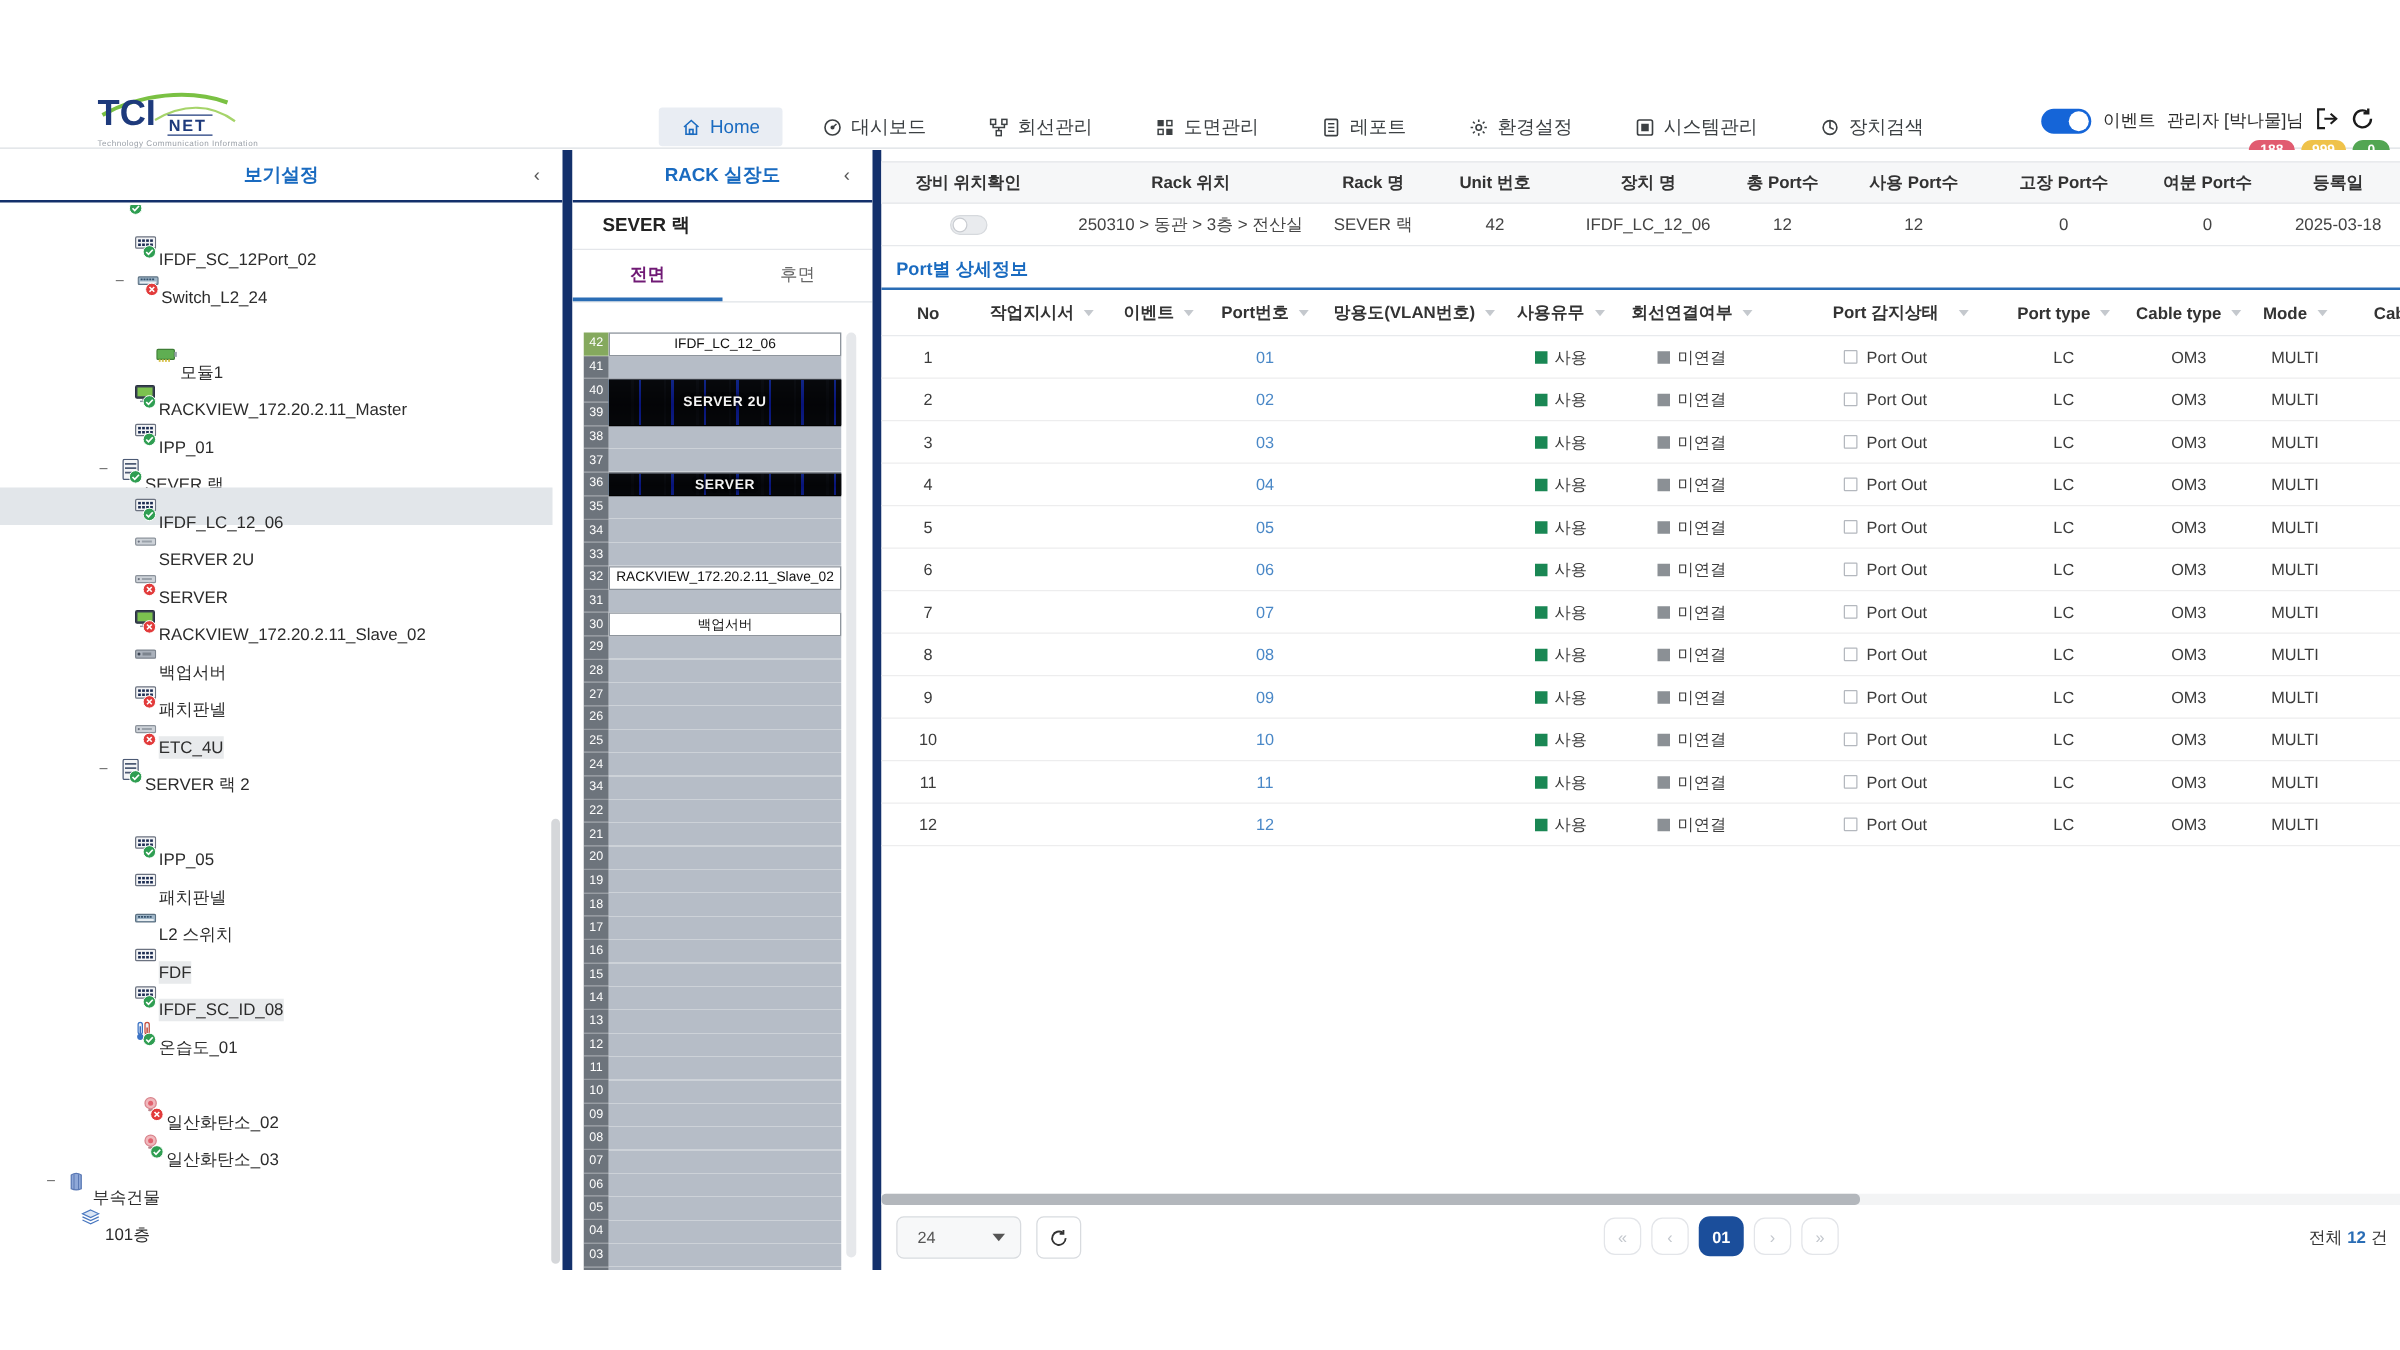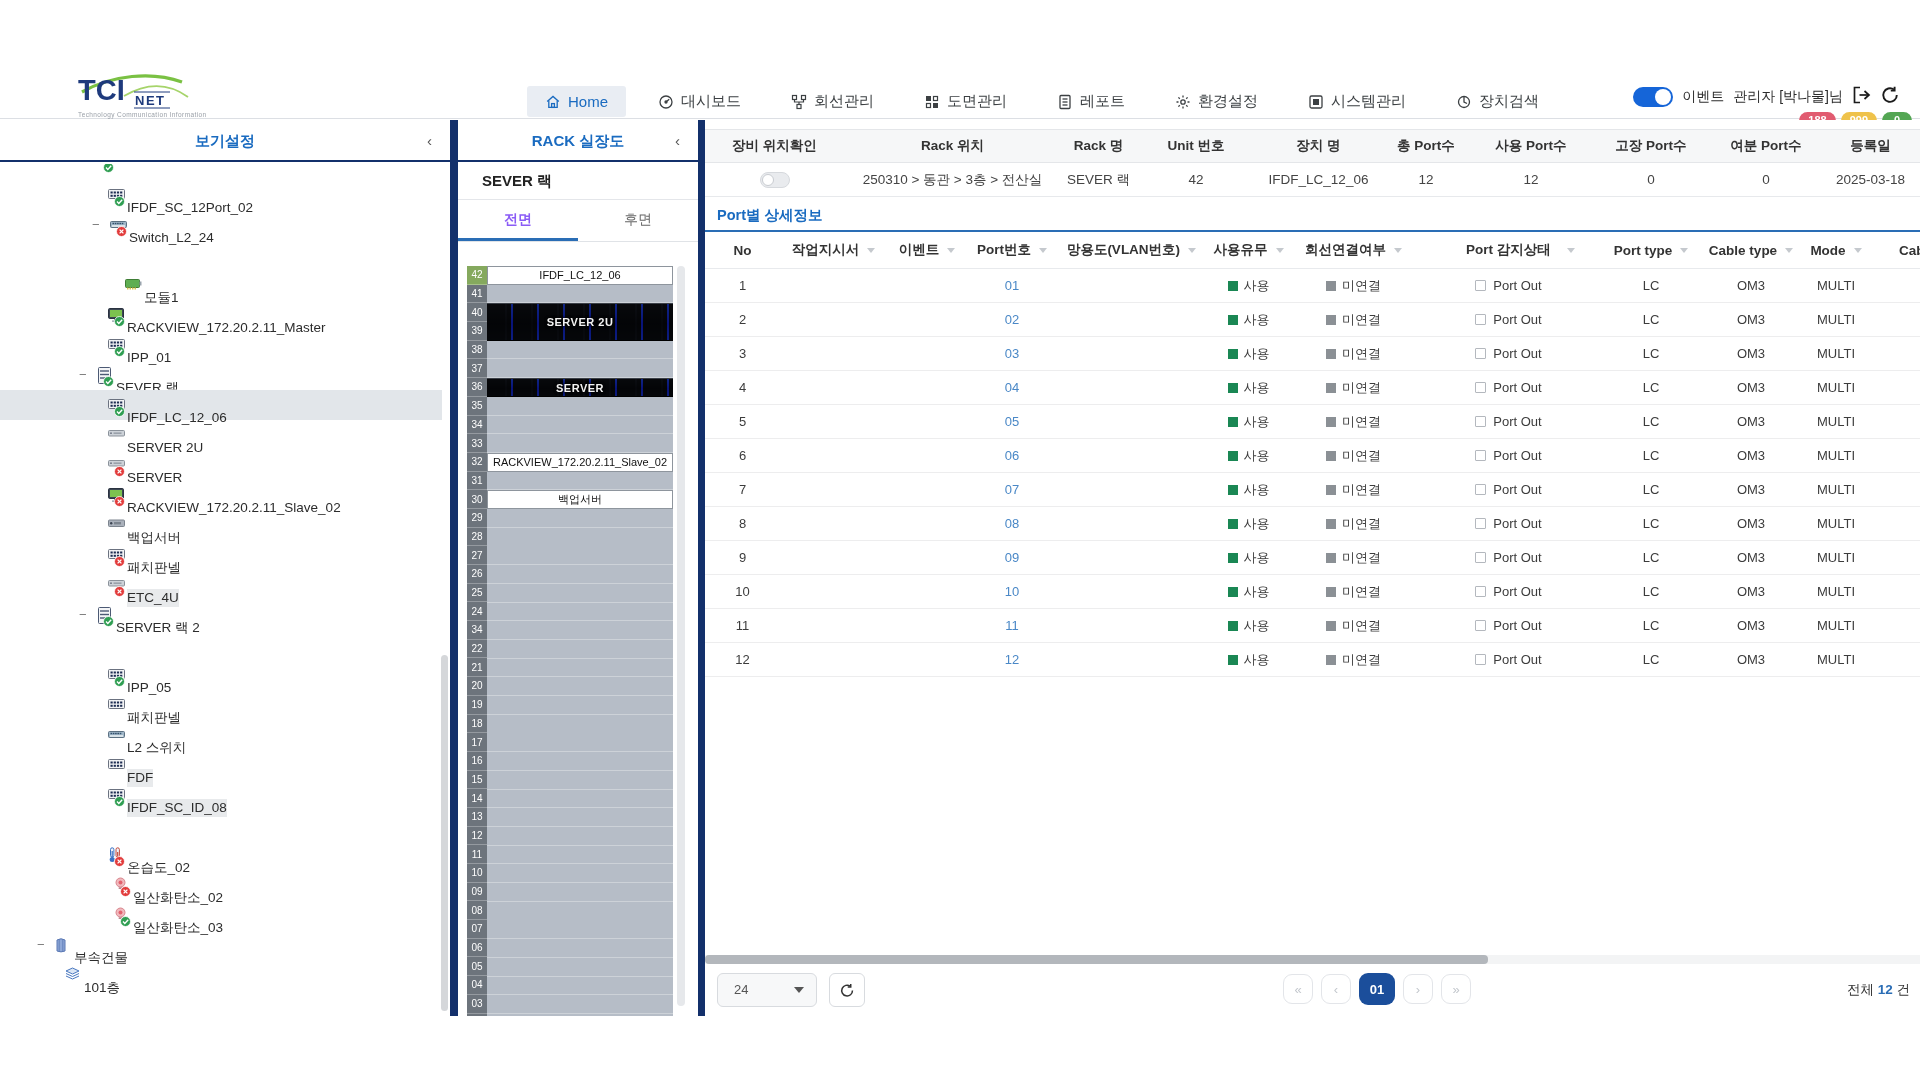--- a/index.html
+++ b/index.html
@@ -37,21 +37,21 @@
   .tree-label { position:absolute; top:19px; line-height:18px; white-space:nowrap; }
   .tree-label.bg { background:#e8eaec; }
   .tree-scroll { position:absolute; right:2px; top:535px; width:7px; height:356px; background:#d5d7da; border-radius:4px; }
   .partial-icon { position:absolute; left:103px; top:-5px; }
 
   
   .rack-panel { position:absolute; left:458px; top:0; width:240px; height:896px; overflow:hidden; background:#fff; }
   .rack-name { height:38px; line-height:38px; padding-left:24px; font-size:15px; font-weight:bold; color:#222; border-bottom:1px solid #e4e6ea; }
   .rack-tabs { height:42px; display:flex; border-bottom:1px solid #e0e3e7; }
   .rack-tab { flex:1; text-align:center; line-height:39px; font-size:14px; color:#666; cursor:pointer; }
-  .rack-tab.active { color:#8b5cf6; font-weight:bold; border-bottom:3px solid #2a6db5; }
+  .rack-tab.active { color:#701a75; font-weight:bold; border-bottom:3px solid #2a6db5; }
   .rack-body { position:absolute; top:124px; left:0; right:0; bottom:0; overflow:hidden; }
   .rack-frame { position:absolute; left:9px; top:22px; width:206px; display:flex; }
   .num-col { width:20px; display:flex; flex-direction:column; }
   .unit-num { height:18.7px; background:#6d747c; color:#fff; font-size:10px; display:flex; align-items:center; justify-content:center; border-bottom:1px solid rgba(255,255,255,.28); }
   .unit-num.green { background:#85a95e; }
   .slot-col { flex:1; position:relative; background:repeating-linear-gradient(180deg,#b6bdc7 0 17.7px,#cdd2d8 17.7px 18.7px); }
   .rack-item { position:absolute; left:0; right:0; display:flex; align-items:center; justify-content:center; font-size:11px; cursor:pointer; }
   .rack-item.panel { background:#fff; border:1px solid #8e959d; color:#111; white-space:nowrap; }
   .rack-item.server { color:#f3f3f3; font-weight:bold; letter-spacing:.5px; text-shadow:0 0 3px #000,0 0 3px #000;
      background:linear-gradient(#23262c,#111319 55%,#1b1e24),
@@ -506,33 +506,33 @@
                 <rect x="5.7" y="7.8" width="2.2" height="2"></rect>
                 <rect x="8.9" y="7.8" width="2.2" height="2"></rect>
                 <rect x="12.1" y="7.8" width="2.2" height="2"></rect>
               </g>
             </svg><span class="status"><svg width="11" height="11" viewBox="0 0 11 11">
                 <circle cx="5.5" cy="5.5" r="5" fill="#2f9e52" stroke="#fff" stroke-width="0.8"></circle>
                 <path d="M3 5.6 L4.8 7.4 L8.2 3.8" stroke="#fff" stroke-width="1.4" fill="none"></path>
               </svg></span></span>
           <span class="tree-label bg" style="left: 127px;">IFDF_SC_ID_08</span>
         </div>
-        <div class="tree-item" style="top: 676px;">
+        <div class="tree-item" style="top: 646px;">
           <span class="tree-icon" style="left: 108px;"><svg width="14" height="16" viewBox="0 0 14 16">
               <rect x="2.5" y="0.8" width="3.4" height="9.4" rx="1.7" fill="#eef2f8" stroke="#3a72c4"></rect>
               <rect x="3.6" y="4" width="1.2" height="6" fill="#3a72c4"></rect>
               <circle cx="4.2" cy="12.4" r="2.5" fill="#3a72c4"></circle>
               <rect x="8" y="0.8" width="3.4" height="9.4" rx="1.7" fill="#eef2f8" stroke="#c44a3a"></rect>
               <rect x="9.1" y="5" width="1.2" height="5" fill="#c44a3a"></rect>
               <circle cx="9.7" cy="12.4" r="2.5" fill="#c44a3a"></circle>
             </svg><span class="status"><svg width="11" height="11" viewBox="0 0 11 11">
-                <circle cx="5.5" cy="5.5" r="5" fill="#e23b3b" stroke="#fff" stroke-width="0.8"></circle>
-                <path d="M3.6 3.6 L7.4 7.4 M7.4 3.6 L3.6 7.4" stroke="#fff" stroke-width="1.3"></path>
-              </svg></span></span>
-          <span class="tree-label" style="left: 127px;">온습도_02</span>
+                <circle cx="5.5" cy="5.5" r="5" fill="#2f9e52" stroke="#fff" stroke-width="0.8"></circle>
+                <path d="M3 5.6 L4.8 7.4 L8.2 3.8" stroke="#fff" stroke-width="1.4" fill="none"></path>
+              </svg></span></span>
+          <span class="tree-label" style="left: 127px;">온습도_01</span>
         </div>
         <div class="tree-item" style="top: 706px;">
           <span class="tree-icon" style="left: 114px;"><svg width="13" height="13" viewBox="0 0 13 13">
               <circle cx="6.5" cy="5.5" r="4.5" fill="#f0b8bd" stroke="#d9848c"></circle>
               <circle cx="6.5" cy="5.5" r="2" fill="#e2626e"></circle>
               <rect x="4.5" y="10.2" width="4" height="1.8" rx="0.9" fill="#b9868c"></rect>
             </svg><span class="status"><svg width="11" height="11" viewBox="0 0 11 11">
                 <circle cx="5.5" cy="5.5" r="5" fill="#e23b3b" stroke="#fff" stroke-width="0.8"></circle>
                 <path d="M3.6 3.6 L7.4 7.4 M7.4 3.6 L3.6 7.4" stroke="#fff" stroke-width="1.3"></path>
               </svg></span></span>

